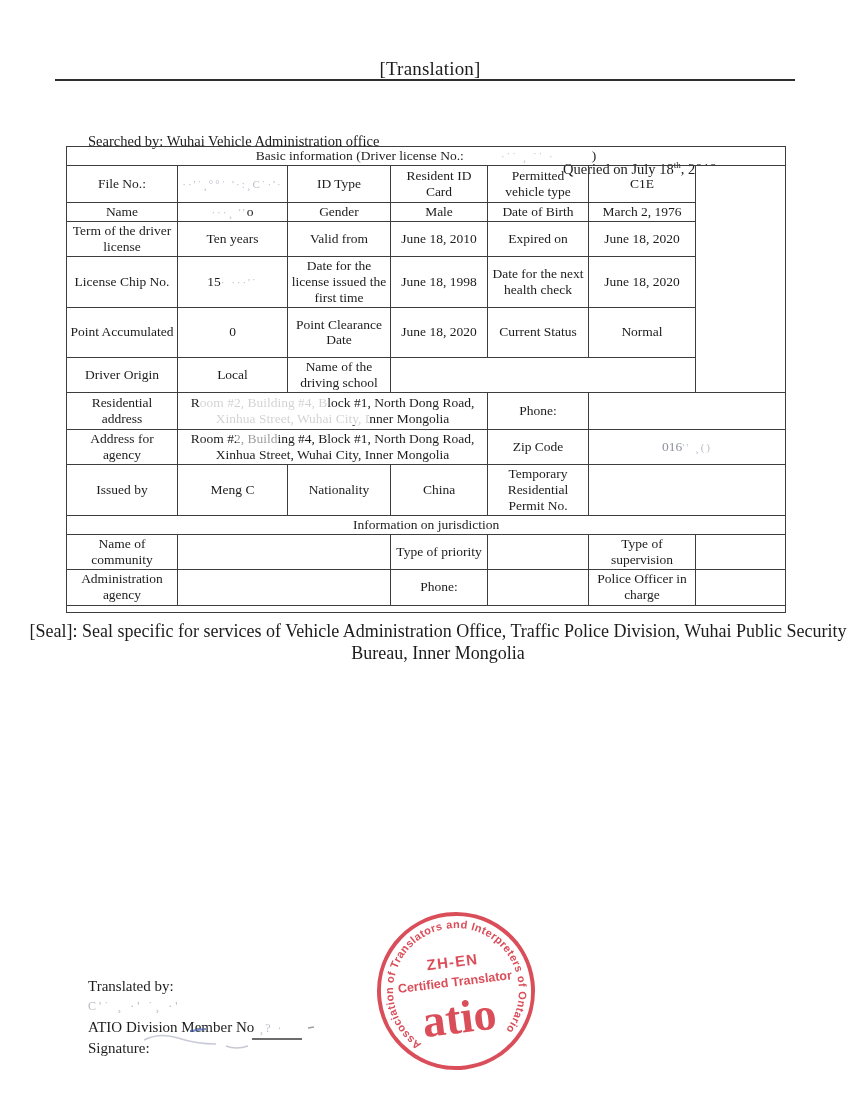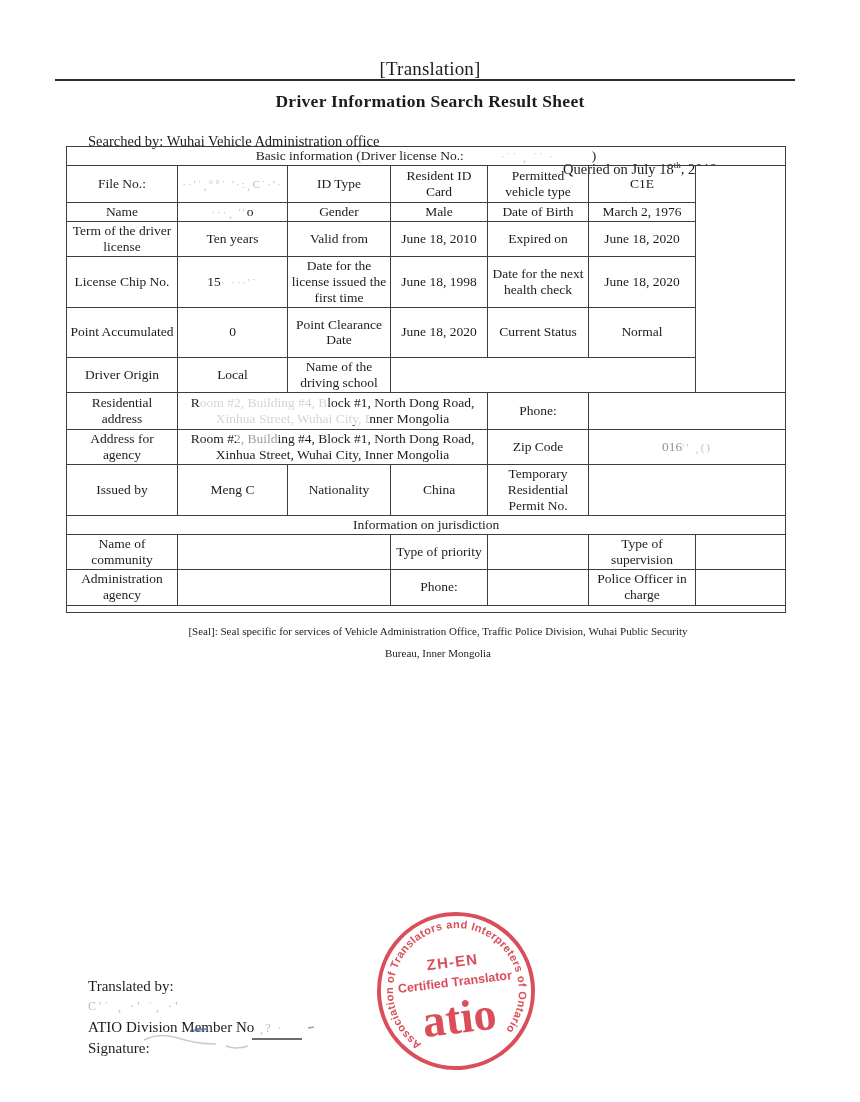--- a/index.html
+++ b/index.html
@@ -43,40 +43,39 @@
   .marks-wide { display:inline-block; width:128px; text-align:center; }
   .smudge {
     position:absolute; background:rgba(255,255,255,0.8);
     pointer-events:none; display:block;
   }
   .photo-box { background:#fff; }
   .thin-row td { padding:0; }
 
   .seal-note {
     position:absolute; top:620px; left:0; width:100%;
-    text-align:center; font-size:11px; line-height:22px;padding-left:16px;
+    text-align:center; font-size:18px; line-height:22px;padding-left:16px;
   }
 
   .translator-block { position:absolute; left:88px; top:961px; font-size:15px;margin-top:17px; }
   .tb-line { height:21px; }
   .tb-name-marks { color:#b4b8c2; font-size:12px; letter-spacing:3px; filter:blur(0.5px); height:20px; }
   .tb-member .marks { font-size:12px; }
   .sig-svg { position:absolute; left:140px; top:1016px; }
 
   .stamp-svg { position:absolute; left:370px; top:905px; opacity:.93; }
   .stamp-sans { font-family:"Liberation Sans","DejaVu Sans",sans-serif; }
 </style>
 </head>
 <body>
 
 <div class="page">
 
   <div class="translation-tag">[Translation]</div>
   <div class="top-rule"></div>
-  <div class="doc-title">Driver Information Search Result Sheet</div>
 
   <div class="meta-row">
     <span class="searched-by">Searched by: Wuhai Vehicle Administration office</span>
     <span class="queried-on"><span>Queried on July 18</span><sup>th</sup><span>, 2019</span></span>
   </div>
 
   <div class="table-wrap">
     <table class="grid">
       <colgroup>
         <col style="width:111px">

